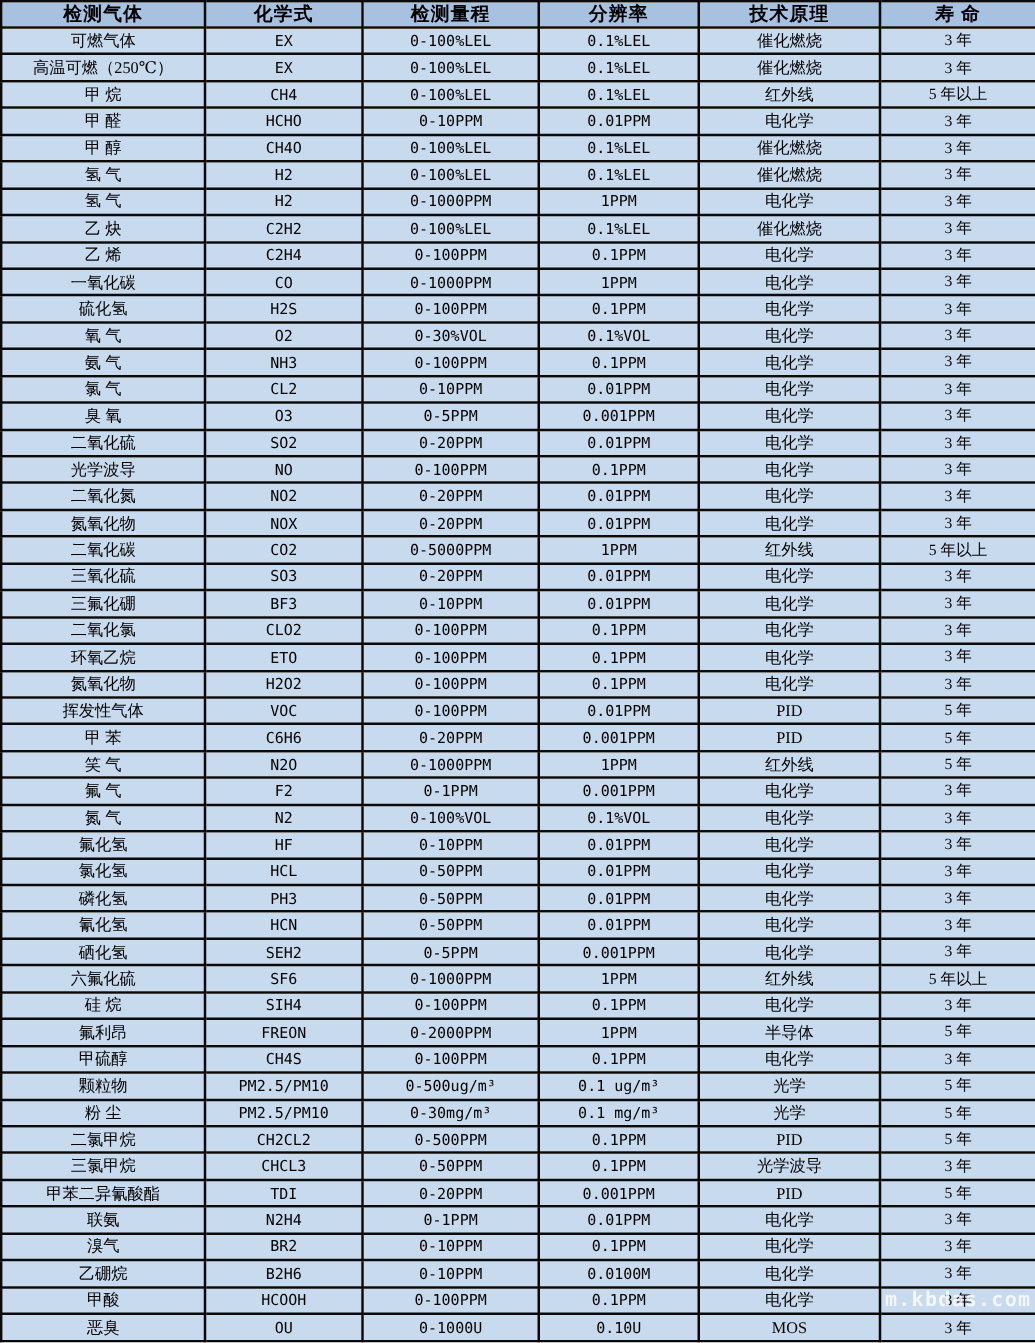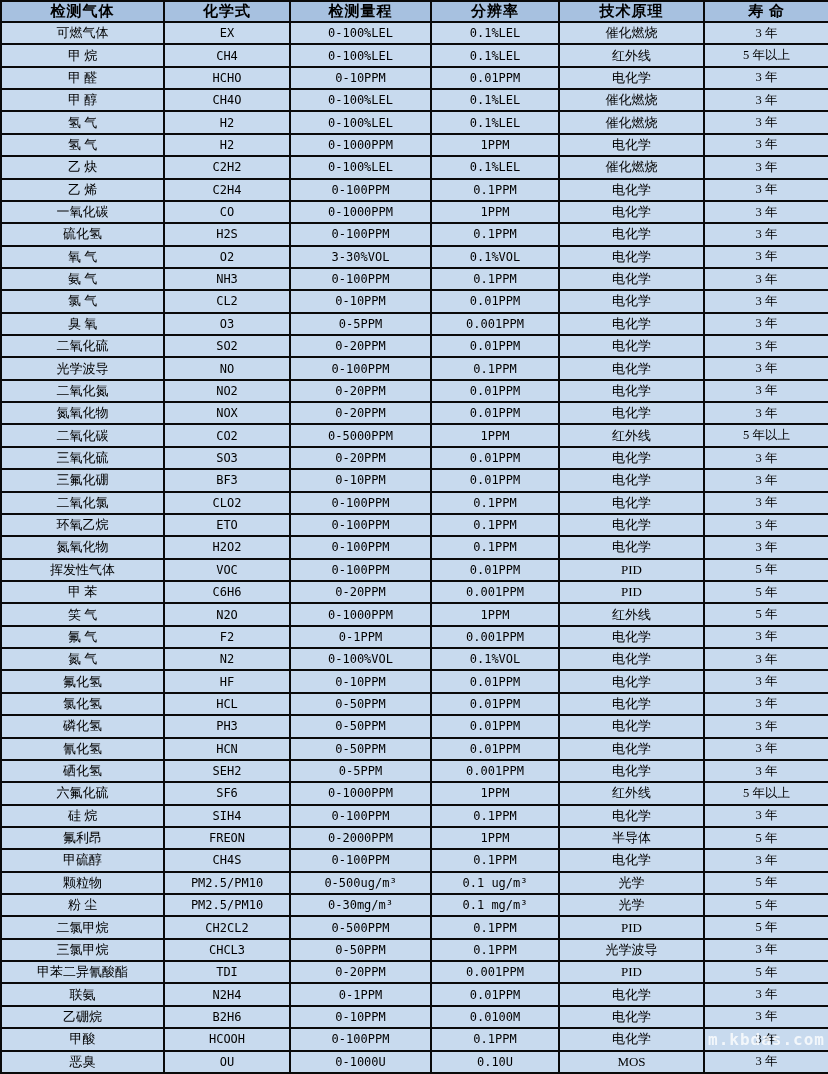--- a/index.html
+++ b/index.html
@@ -85,20 +85,28 @@
     <tbody>
         <tr>
       <td>可燃气体</td>
       <td>EX</td>
       <td>0-100%LEL</td>
       <td>0.1%LEL</td>
       <td>催化燃烧</td>
       <td>3 年</td>
     </tr>
         <tr>
+      <td>高温可燃（250℃）</td>
+      <td>EX</td>
+      <td>0-100%LEL</td>
+      <td>0.1%LEL</td>
+      <td>催化燃烧</td>
+      <td>3 年</td>
+    </tr>
+        <tr>
       <td>甲 烷</td>
       <td>CH4</td>
       <td>0-100%LEL</td>
       <td>0.1%LEL</td>
       <td>红外线</td>
       <td>5 年以上</td>
     </tr>
         <tr>
       <td>甲 醛</td>
       <td>HCHO</td>
@@ -159,21 +167,21 @@
       <td>硫化氢</td>
       <td>H2S</td>
       <td>0-100PPM</td>
       <td>0.1PPM</td>
       <td>电化学</td>
       <td>3 年</td>
     </tr>
         <tr>
       <td>氧 气</td>
       <td>O2</td>
-      <td>3-30%VOL</td>
+      <td>0-30%VOL</td>
       <td>0.1%VOL</td>
       <td>电化学</td>
       <td>3 年</td>
     </tr>
         <tr>
       <td>氨 气</td>
       <td>NH3</td>
       <td>0-100PPM</td>
       <td>0.1PPM</td>
       <td>电化学</td>
@@ -425,20 +433,28 @@
       <td>0-20PPM</td>
       <td>0.001PPM</td>
       <td>PID</td>
       <td>5 年</td>
     </tr>
         <tr>
       <td>联氨</td>
       <td>N2H4</td>
       <td>0-1PPM</td>
       <td>0.01PPM</td>
+      <td>电化学</td>
+      <td>3 年</td>
+    </tr>
+        <tr>
+      <td>溴气</td>
+      <td>BR2</td>
+      <td>0-10PPM</td>
+      <td>0.1PPM</td>
       <td>电化学</td>
       <td>3 年</td>
     </tr>
         <tr>
       <td>乙硼烷</td>
       <td>B2H6</td>
       <td>0-10PPM</td>
       <td>0.0100M</td>
       <td>电化学</td>
       <td>3 年</td>

